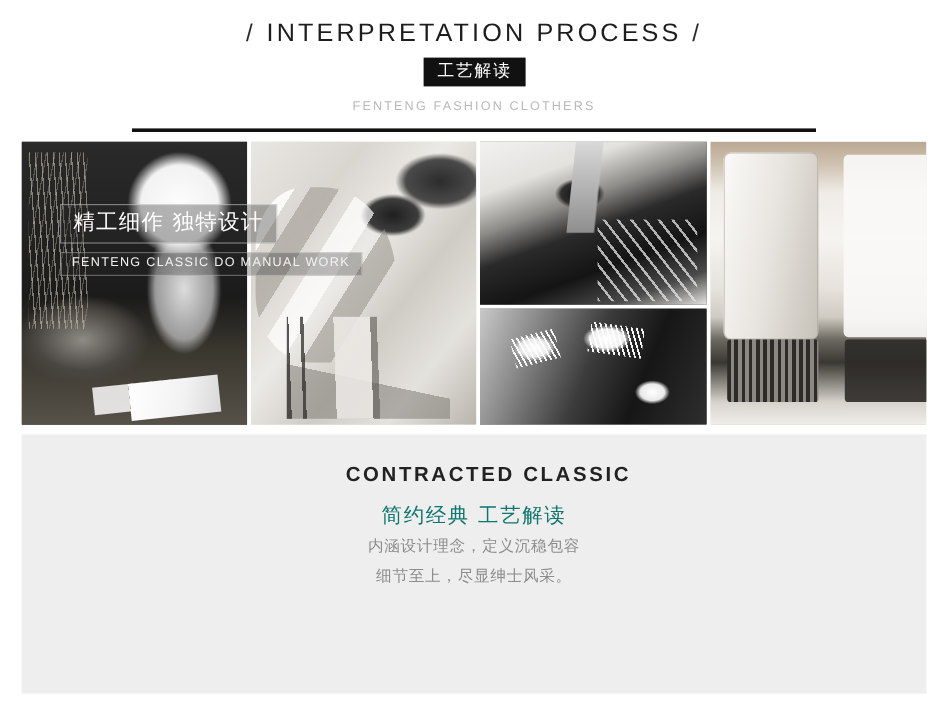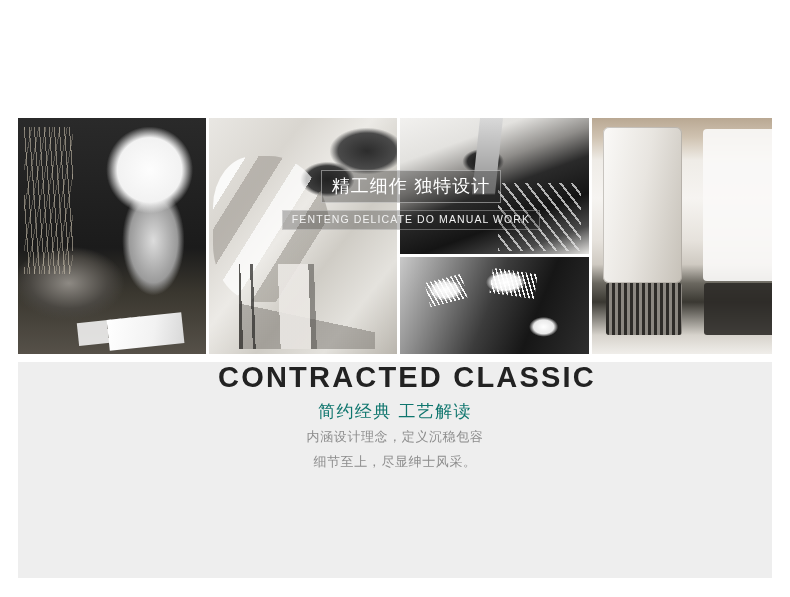--- a/index.html
+++ b/index.html
@@ -171,21 +171,21 @@
     background:
       repeating-linear-gradient(90deg, #2d2b28 0 3px, #8b8781 3px 6px);
     border-radius:3px;
     box-shadow:98px 0 0 0 rgba(45,43,40,.9);
   }
 
   
   .overlay {
     position:absolute;
     left:0; right:0; top:52px;
-    text-align:center;
+    text-align:left;
     pointer-events:none;
     padding-left:32px;
   }
   .ov-cn {
     display:inline-block;
     color:#ffffff;
     font-size:18px;
     letter-spacing:1px;
     line-height:26px;
     padding:2px 10px 3px 10px;
@@ -209,21 +209,22 @@
 
   
   .panel {
     position:absolute;
     left:18px; top:362px;
     width:754px; height:216px;
     background:#eeeeee;
     text-align:center;
   }
   .p-title {
-    font-size:29px;
+    margin-top:19px;
+    font-size:17px;
     font-weight:bold;
     letter-spacing:2.2px;
     color:#222222;
     line-height:30px;
     padding-left:24px;
   }
   .p-sub {
     margin-top:7px;
     font-size:17px;
     letter-spacing:1.4px;
@@ -238,20 +239,34 @@
     line-height:25px;
     letter-spacing:.6px;
     font-family:"DejaVu Sans","Liberation Sans",sans-serif;
   }
 </style>
 </head>
 <body>
 
 <div class="page">
 
+  <div class="header">
+
+    <div class="main-title">
+      <span class="slash">/</span><span>INTERPRETATION PROCESS</span><span class="slash">/</span>
+    </div>
+
+    <div class="badge-wrap">
+      <span class="badge">工艺解读</span>
+    </div>
+
+    <div class="sub-title">FENTENG FASHION CLOTHERS</div>
+
+    <div class="rule"></div>
+  </div>
 
   <div class="collage">
 
     <div class="col c1">
       <div class="photo ph-lamp"></div>
     </div>
 
     <div class="col c2">
       <div class="photo ph-leather"></div>
     </div>
@@ -267,21 +282,21 @@
 
     <div class="col c4">
       <div class="photo ph-machine"></div>
     </div>
 
     <div class="overlay">
       <div>
         <span class="ov-cn">精工细作  独特设计</span>
       </div>
       <div>
-        <span class="ov-en">FENTENG DELICATE DO MANUAL WORK</span>
+        <span class="ov-en">FENTENG CLASSIC DO MANUAL WORK</span>
       </div>
     </div>
   </div>
 
   <div class="panel">
     <div class="p-title">CONTRACTED CLASSIC</div>
     <div class="p-sub">简约经典  工艺解读</div>
     <div class="p-body">
       <div class="p-line">内涵设计理念，定义沉稳包容</div>
       <div class="p-line">细节至上，尽显绅士风采。</div>

